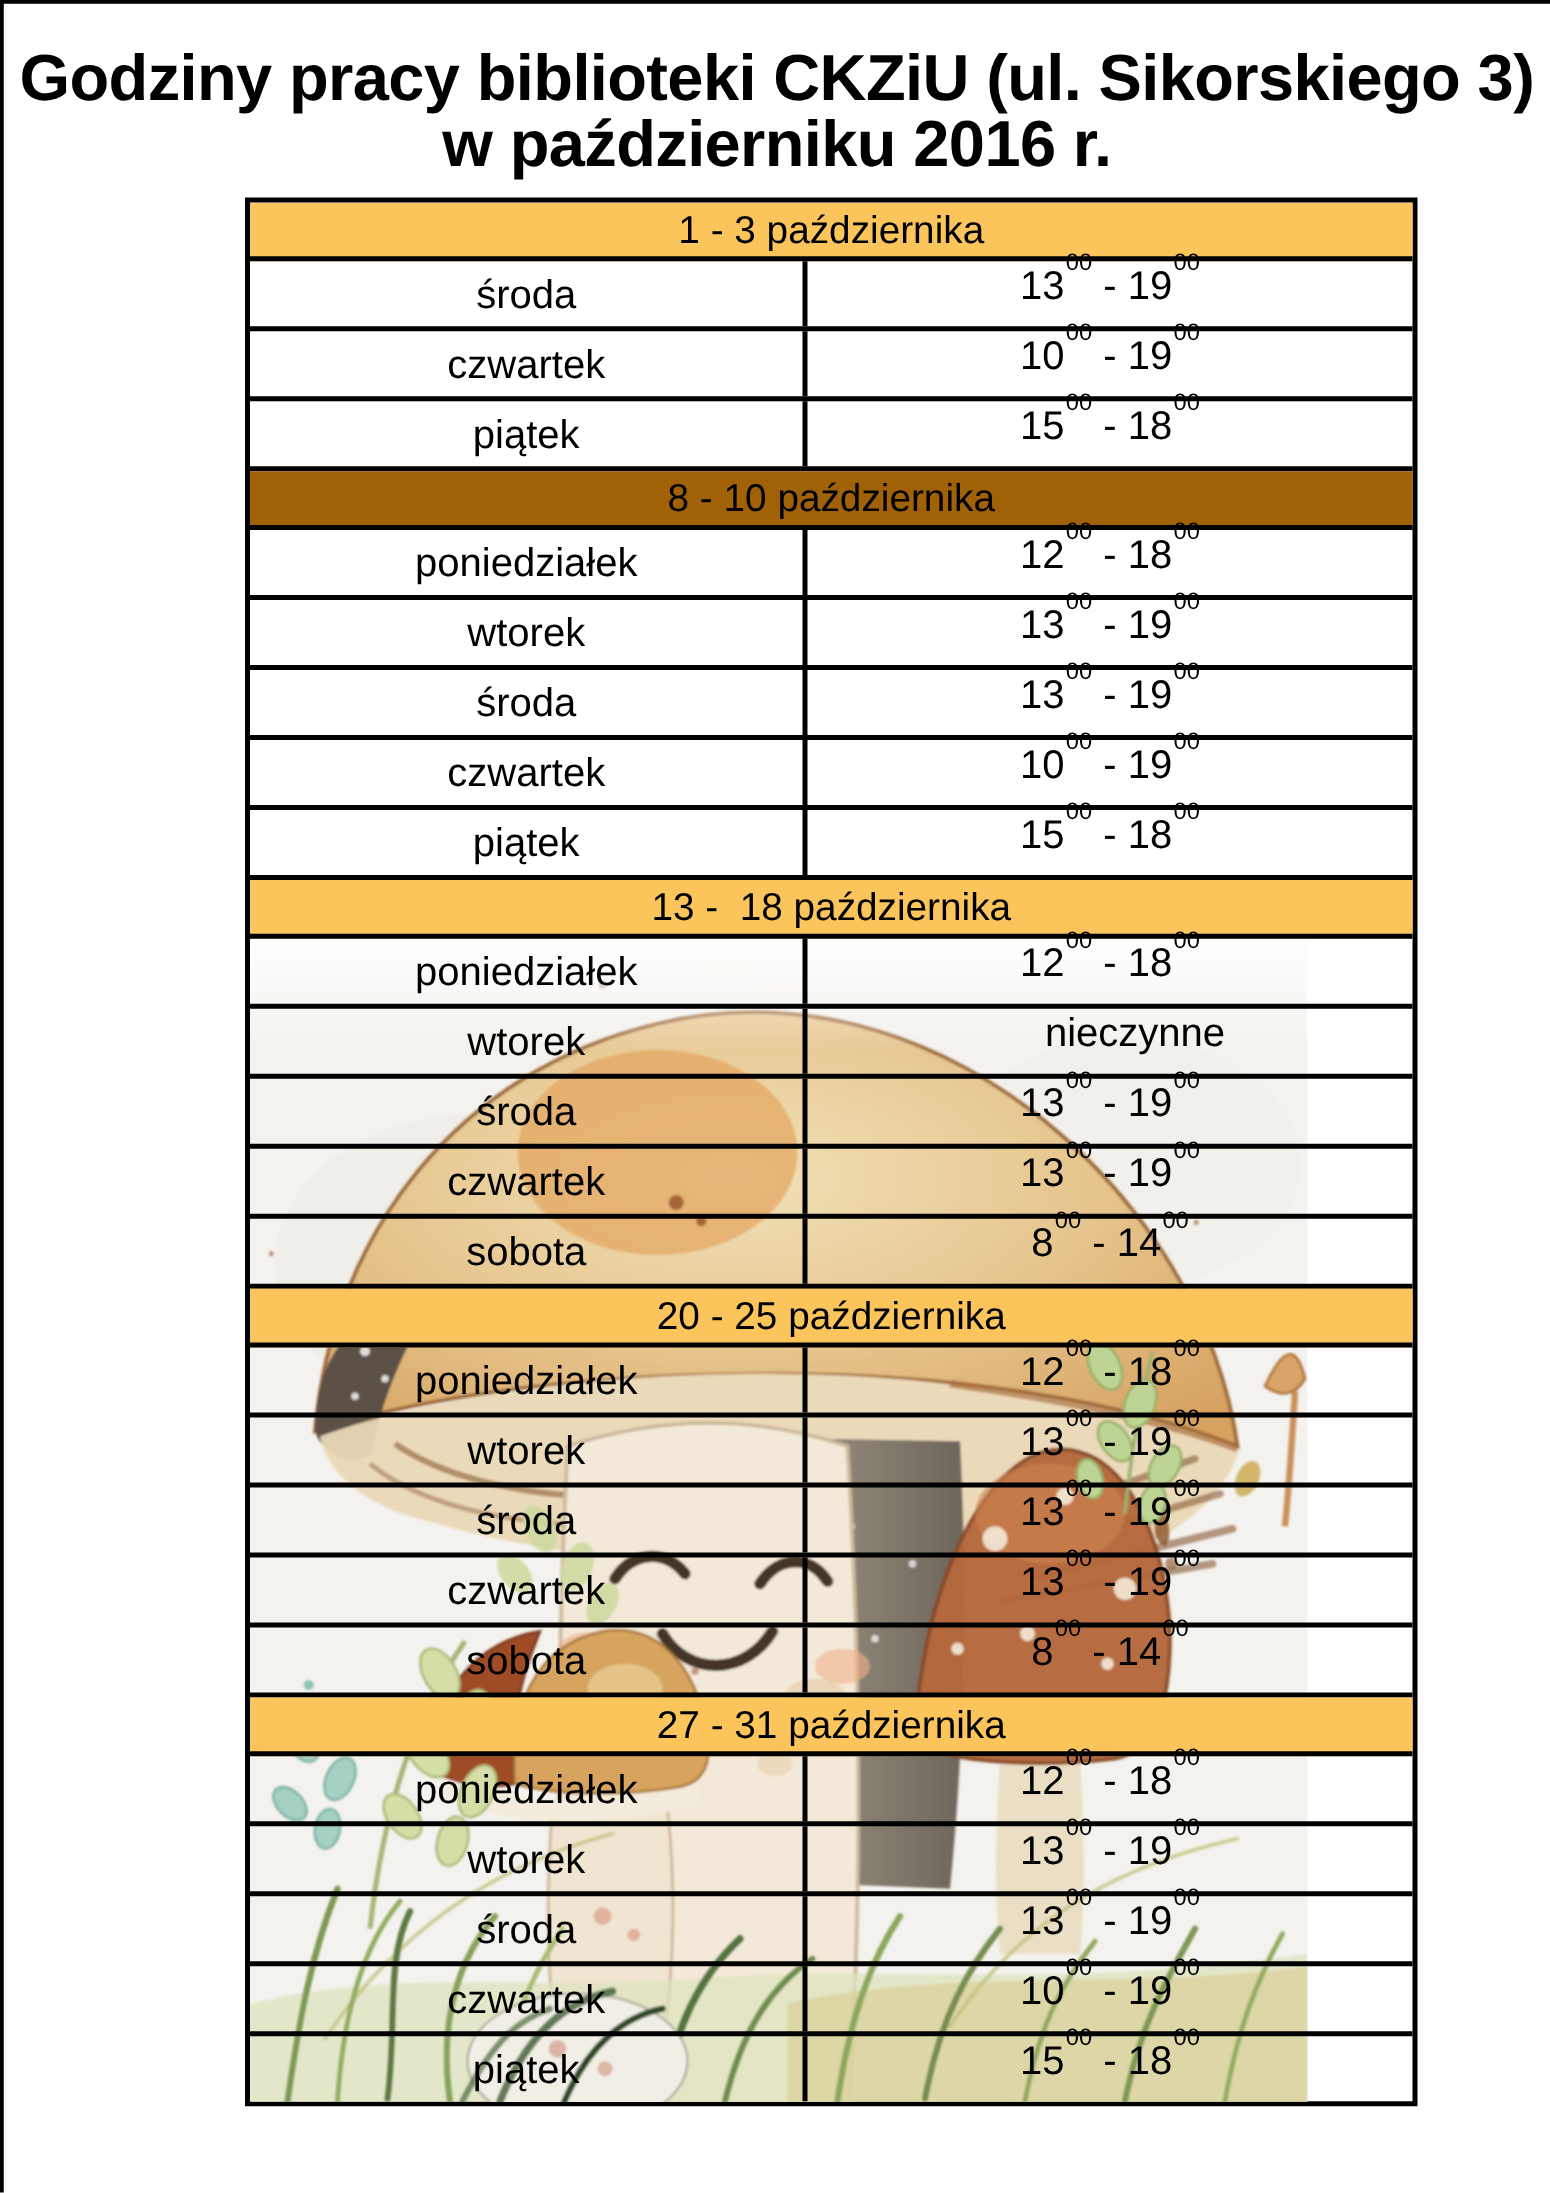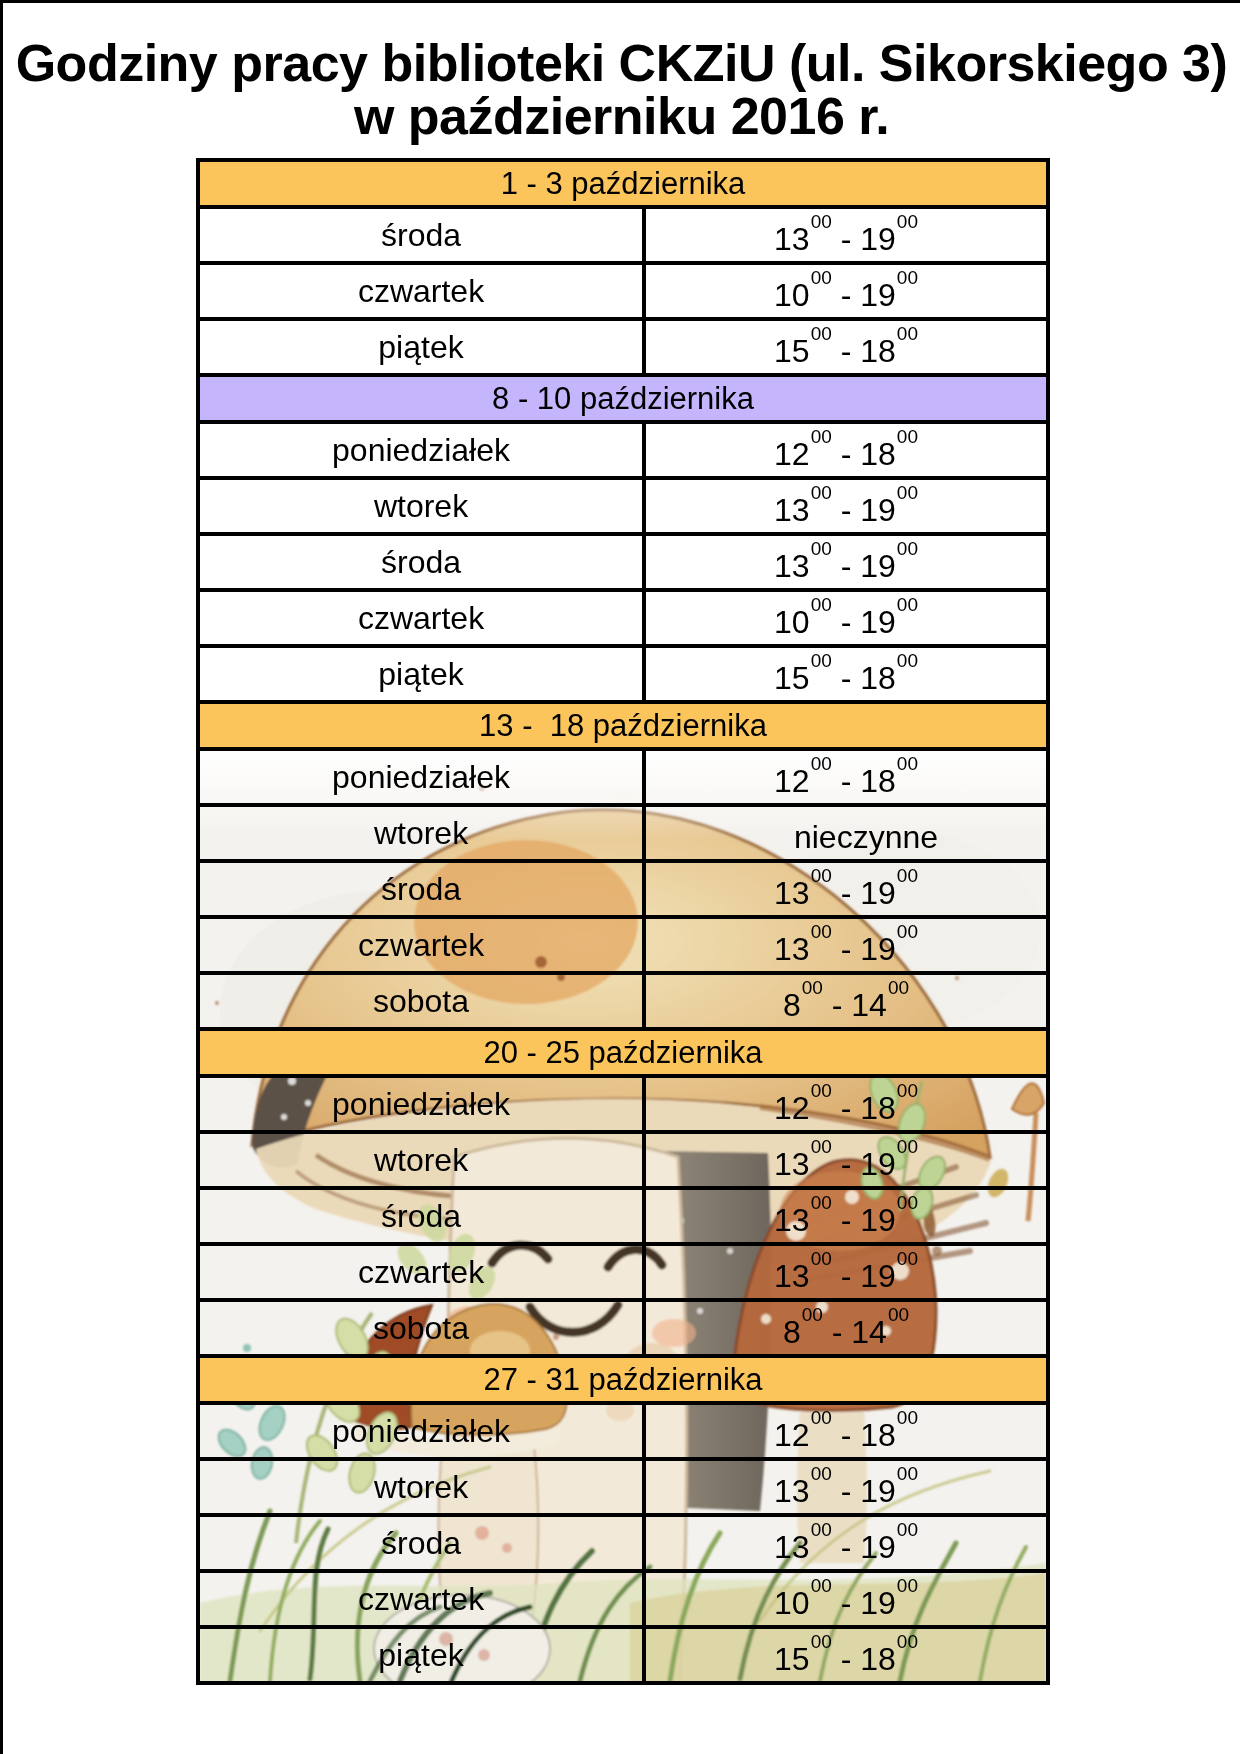--- a/index.html
+++ b/index.html
@@ -7,41 +7,41 @@
     width:1240px;height:1754px;position:relative;background:#ffffff;
     border-left:3px solid #000;border-top:3px solid #000;box-sizing:border-box;
     font-family:"Liberation Sans",sans-serif;color:#000;overflow:hidden;
   }
   .title{
     position:absolute;top:34px;left:0;width:100%;text-align:center;
     font-weight:bold;font-size:52px;line-height:53px;letter-spacing:-0.5px;
   }
   .title div{white-space:nowrap;}
   .table-wrap{
-    position:absolute;left:193px;top:155px;width:854px;
+    position:absolute;left:193px;top:155px;width:938px;
     border:4px solid #000;box-sizing:border-box;background:#fff;overflow:hidden;
   }
   .scene{
     position:absolute;left:0;top:589px;width:846px;height:934px;z-index:0;pointer-events:none;
   }
   .tbl{position:relative;z-index:1;}
   .sec-header{
     height:43px;border-bottom:4px solid #000;
     display:flex;align-items:center;justify-content:center;
     font-size:31px;white-space:pre;
   }
   .day-row{height:52px;border-bottom:4px solid #000;display:flex;}
   .day-row:last-child{border-bottom:none;}
   .day-cell{
     width:442px;border-right:4px solid #000;flex:none;
     display:flex;align-items:center;justify-content:center;font-size:32px;
   }
   .time-cell{
     flex:1;display:flex;align-items:flex-start;justify-content:center;
-    font-size:32px;padding-top:11px;
+    font-size:32px;padding-top:0;
   }
   .time-cell .num{line-height:38px;}
   .time-cell sup.minutes{font-size:19px;line-height:0;position:relative;top:2px;margin-left:1px;}
   .time-cell .sep{white-space:pre;line-height:38px;}
   .time-cell .closed{line-height:38px;margin-left:40px;}
 </style>
 </head>
 <body>
 
 <div class="title">
@@ -278,21 +278,21 @@
           <span>piątek</span>
         </div>
         <div class="time-cell">
           <span class="num">15</span>
           <sup class="minutes">00</sup>
           <span class="sep"> - </span>
           <span class="num">18</span>
           <sup class="minutes">00</sup>
         </div>
       </div>
-      <div class="sec-header" style="background: #c4b5fd;"><span>8 - 10 października</span></div>
+      <div class="sec-header" style="background: #a16207;"><span>8 - 10 października</span></div>
       <div class="day-row">
         <div class="day-cell">
           <span>poniedziałek</span>
         </div>
         <div class="time-cell">
           <span class="num">12</span>
           <sup class="minutes">00</sup>
           <span class="sep"> - </span>
           <span class="num">18</span>
           <sup class="minutes">00</sup>

